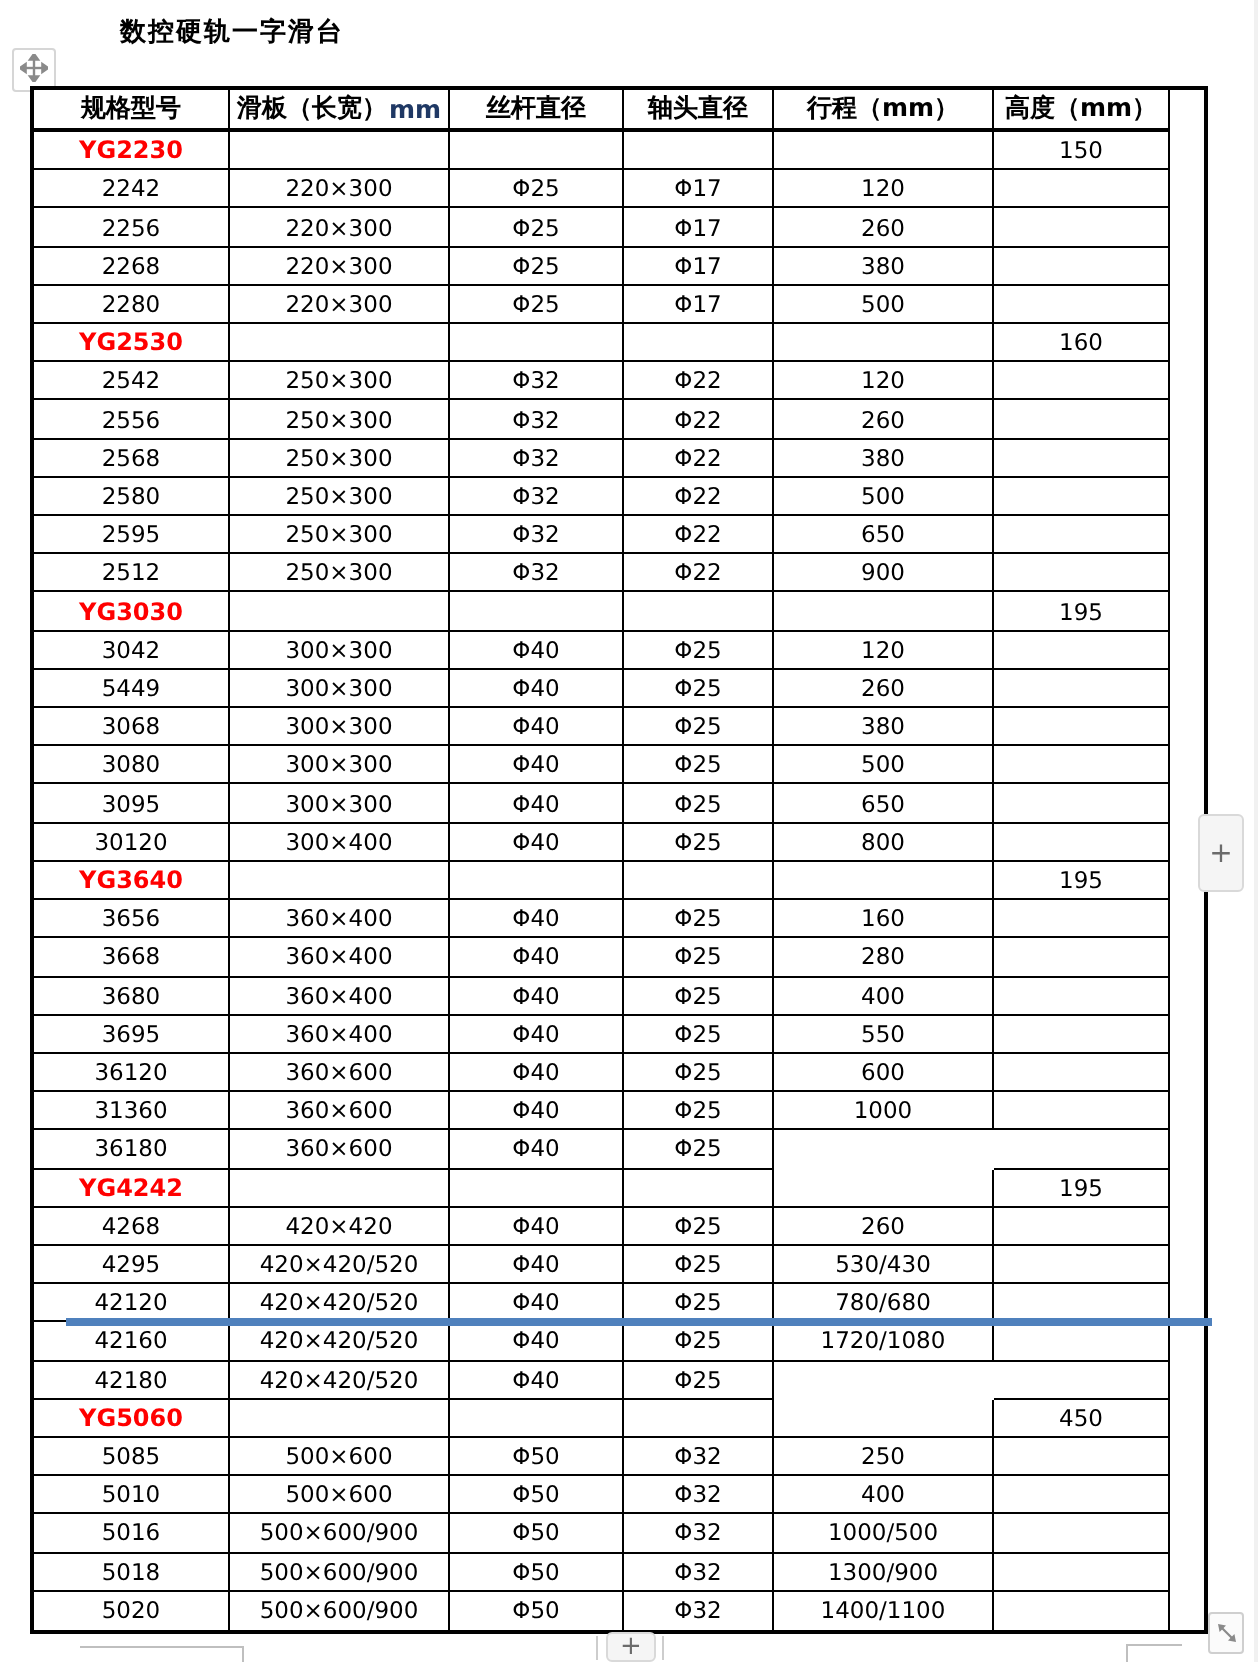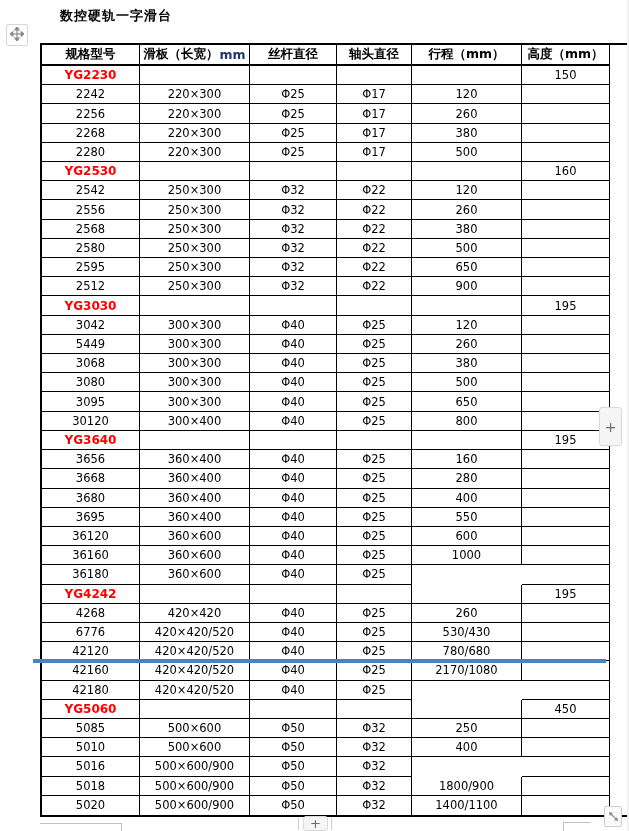--- a/index.html
+++ b/index.html
@@ -15,21 +15,21 @@
   #resize-handle { left:604px; top:806px; width:18px; height:21px; background:#fbfbfb; border-color:#cfcfcf; }
 
   .plus-btn { position:absolute; background:#f5f5f5; border:1px solid #d9d9d9; border-radius:3px;
     color:#6b6b6b; display:flex; align-items:center; justify-content:center;
     font-size:14px; line-height:1; cursor:pointer; }
   #expand-plus { left:599px; top:407px; width:23px; height:39px; }
   #bottom-plus { left:303px; top:816px; width:25px; height:15px; font-size:13px; }
   .tickline { position:absolute; width:1px; height:12px; background:#cdcdcd; top:818px; }
   #tick-left { left:298px; } #tick-right { left:331px; }
 
-  #spec-table { position:absolute; left:40px; top:43px; width:589px; height:774px;
+  #spec-table { position:absolute; left:15px; top:43px; width:589px; height:774px;
     border:2px solid #000; background:#fff; display:grid;
     grid-template-columns:98px 110px 87px 75px 110px 88px 17px;
     grid-template-rows:21px repeat(39, 1fr); }
   .cell { border-right:1px solid #000; border-bottom:1px solid #000;
     display:flex; align-items:center; justify-content:center;
     font-size:11.5px; color:#000; white-space:nowrap; overflow:hidden; }
   .cell.hdr { font-weight:bold; font-size:12.5px; border-bottom-width:2px; }
   .cell.model-group { color:#ff0000; font-weight:bold; font-size:12px; }
   .cell.norowline { border-bottom:none; }
   .thin-col { grid-column:7; grid-row:1 / 41; border:none; }
@@ -233,21 +233,21 @@
       <div class="cell " style="grid-area: 25 / 3;">Φ40</div>
       <div class="cell " style="grid-area: 25 / 4;">Φ25</div>
       <div class="cell " style="grid-area: 25 / 5;">550</div>
       <div class="cell " style="grid-area: 25 / 6;"></div>
       <div class="cell " style="grid-area: 26 / 1;">36120</div>
       <div class="cell " style="grid-area: 26 / 2;">360×600</div>
       <div class="cell " style="grid-area: 26 / 3;">Φ40</div>
       <div class="cell " style="grid-area: 26 / 4;">Φ25</div>
       <div class="cell " style="grid-area: 26 / 5;">600</div>
       <div class="cell " style="grid-area: 26 / 6;"></div>
-      <div class="cell " style="grid-area: 27 / 1;">36160</div>
+      <div class="cell " style="grid-area: 27 / 1;">31360</div>
       <div class="cell " style="grid-area: 27 / 2;">360×600</div>
       <div class="cell " style="grid-area: 27 / 3;">Φ40</div>
       <div class="cell " style="grid-area: 27 / 4;">Φ25</div>
       <div class="cell " style="grid-area: 27 / 5;">1000</div>
       <div class="cell " style="grid-area: 27 / 6;"></div>
       <div class="cell " style="grid-area: 28 / 1;">36180</div>
       <div class="cell " style="grid-area: 28 / 2;">360×600</div>
       <div class="cell " style="grid-area: 28 / 3;">Φ40</div>
       <div class="cell " style="grid-area: 28 / 4;">Φ25</div>
       <div class="cell " style="grid-area: 28 / 6;"></div>
@@ -256,37 +256,37 @@
       <div class="cell " style="grid-area: 29 / 3;"></div>
       <div class="cell " style="grid-area: 29 / 4;"></div>
       <div class="cell " style="grid-area: 29 / 5;"></div>
       <div class="cell " style="grid-area: 29 / 6;">195</div>
       <div class="cell " style="grid-area: 30 / 1;">4268</div>
       <div class="cell " style="grid-area: 30 / 2;">420×420</div>
       <div class="cell " style="grid-area: 30 / 3;">Φ40</div>
       <div class="cell " style="grid-area: 30 / 4;">Φ25</div>
       <div class="cell " style="grid-area: 30 / 5;">260</div>
       <div class="cell " style="grid-area: 30 / 6;"></div>
-      <div class="cell " style="grid-area: 31 / 1;">6776</div>
+      <div class="cell " style="grid-area: 31 / 1;">4295</div>
       <div class="cell " style="grid-area: 31 / 2;">420×420/520</div>
       <div class="cell " style="grid-area: 31 / 3;">Φ40</div>
       <div class="cell " style="grid-area: 31 / 4;">Φ25</div>
       <div class="cell " style="grid-area: 31 / 5;">530/430</div>
       <div class="cell " style="grid-area: 31 / 6;"></div>
       <div class="cell " style="grid-area: 32 / 1;">42120</div>
       <div class="cell " style="grid-area: 32 / 2;">420×420/520</div>
       <div class="cell " style="grid-area: 32 / 3;">Φ40</div>
       <div class="cell " style="grid-area: 32 / 4;">Φ25</div>
       <div class="cell " style="grid-area: 32 / 5;">780/680</div>
       <div class="cell " style="grid-area: 32 / 6;"></div>
       <div class="cell " style="grid-area: 33 / 1;">42160</div>
       <div class="cell " style="grid-area: 33 / 2;">420×420/520</div>
       <div class="cell " style="grid-area: 33 / 3;">Φ40</div>
       <div class="cell " style="grid-area: 33 / 4;">Φ25</div>
-      <div class="cell " style="grid-area: 33 / 5;">2170/1080</div>
+      <div class="cell " style="grid-area: 33 / 5;">1720/1080</div>
       <div class="cell " style="grid-area: 33 / 6;"></div>
       <div class="cell " style="grid-area: 34 / 1;">42180</div>
       <div class="cell " style="grid-area: 34 / 2;">420×420/520</div>
       <div class="cell " style="grid-area: 34 / 3;">Φ40</div>
       <div class="cell " style="grid-area: 34 / 4;">Φ25</div>
       <div class="cell " style="grid-area: 34 / 6;"></div>
       <div class="cell  model-group" style="grid-area: 35 / 1;">YG5060</div>
       <div class="cell " style="grid-area: 35 / 2;"></div>
       <div class="cell " style="grid-area: 35 / 3;"></div>
       <div class="cell " style="grid-area: 35 / 4;"></div>
@@ -301,26 +301,27 @@
       <div class="cell " style="grid-area: 37 / 1;">5010</div>
       <div class="cell " style="grid-area: 37 / 2;">500×600</div>
       <div class="cell " style="grid-area: 37 / 3;">Φ50</div>
       <div class="cell " style="grid-area: 37 / 4;">Φ32</div>
       <div class="cell " style="grid-area: 37 / 5;">400</div>
       <div class="cell " style="grid-area: 37 / 6;"></div>
       <div class="cell " style="grid-area: 38 / 1;">5016</div>
       <div class="cell " style="grid-area: 38 / 2;">500×600/900</div>
       <div class="cell " style="grid-area: 38 / 3;">Φ50</div>
       <div class="cell " style="grid-area: 38 / 4;">Φ32</div>
+      <div class="cell " style="grid-area: 38 / 5;">1000/500</div>
       <div class="cell " style="grid-area: 38 / 6;"></div>
       <div class="cell " style="grid-area: 39 / 1;">5018</div>
       <div class="cell " style="grid-area: 39 / 2;">500×600/900</div>
       <div class="cell " style="grid-area: 39 / 3;">Φ50</div>
       <div class="cell " style="grid-area: 39 / 4;">Φ32</div>
-      <div class="cell " style="grid-area: 39 / 5;">1800/900</div>
+      <div class="cell " style="grid-area: 39 / 5;">1300/900</div>
       <div class="cell " style="grid-area: 39 / 6;"></div>
       <div class="cell  norowline" style="grid-area: 40 / 1;">5020</div>
       <div class="cell  norowline" style="grid-area: 40 / 2;">500×600/900</div>
       <div class="cell  norowline" style="grid-area: 40 / 3;">Φ50</div>
       <div class="cell  norowline" style="grid-area: 40 / 4;">Φ32</div>
       <div class="cell  norowline" style="grid-area: 40 / 5;">1400/1100</div>
       <div class="cell  norowline" style="grid-area: 40 / 6;"></div>
       <div class="cell thin-col"></div>
     </div>
 

